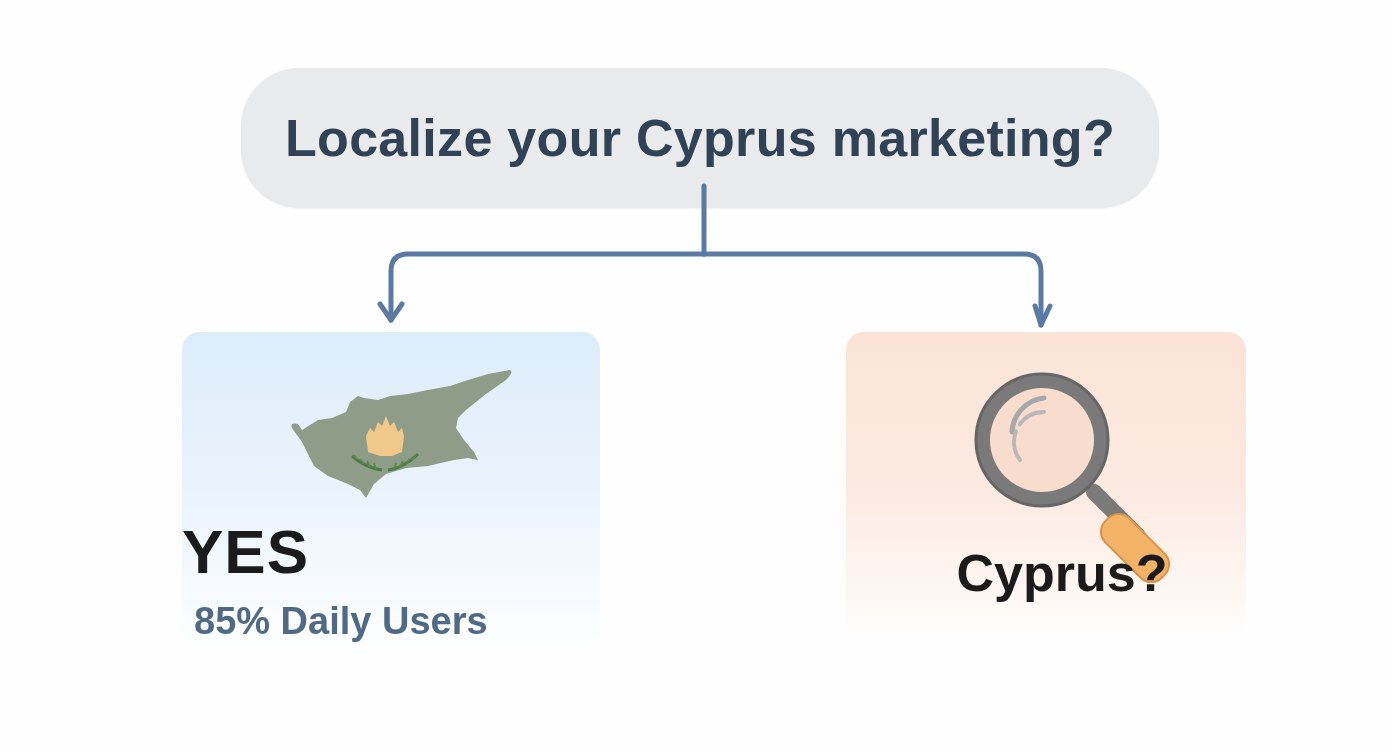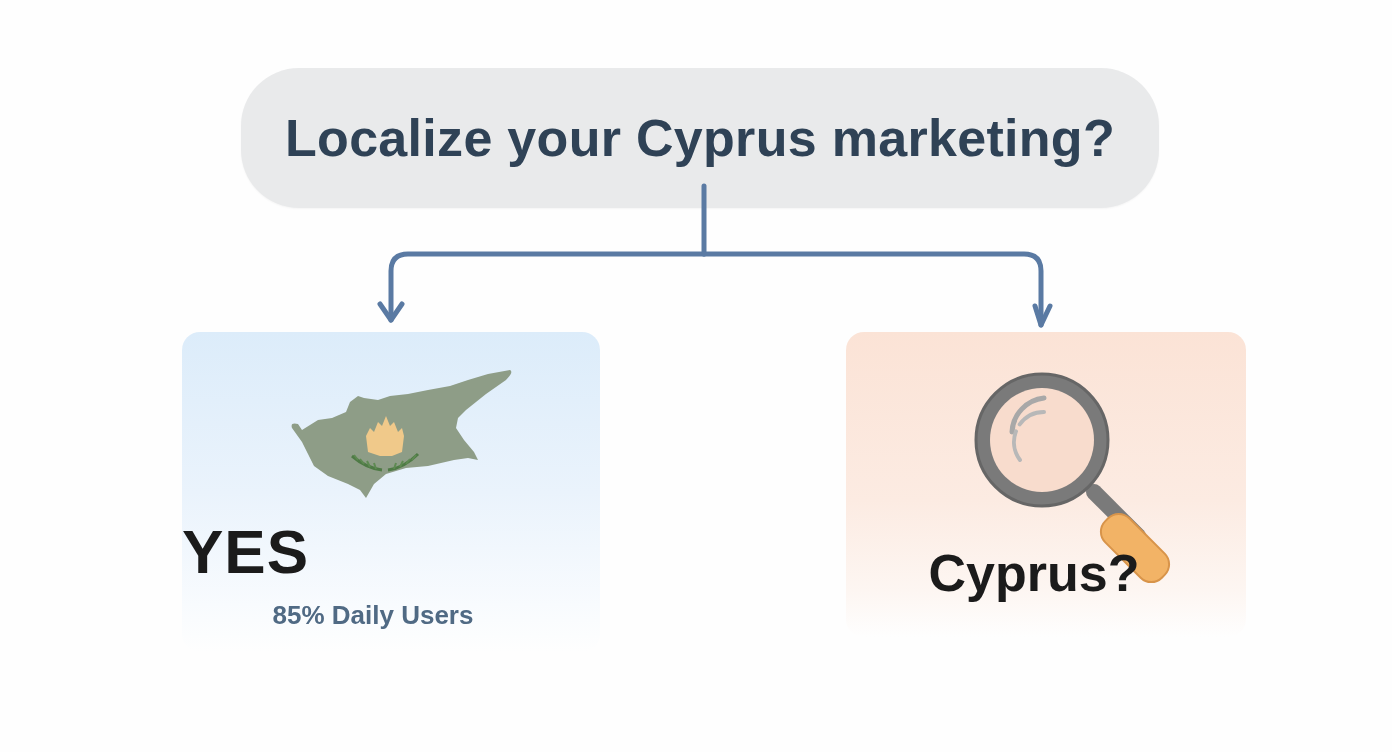--- a/index.html
+++ b/index.html
@@ -26,26 +26,26 @@
   .card-search {
     left:846px; top:332px; width:400px; height:305px;
     background:linear-gradient(180deg,#fbe3d6 0%, #fcebe2 55%, #fdf6f2 85%, rgba(255,255,255,0) 100%);
   }
   .txt { position:absolute; white-space:nowrap; }
   .yes-title {
     left:182px; width:418px; top:516px; 
     font-size:62px; font-weight:bold; color:#1b1b1b; letter-spacing:1px;
   }
   .yes-sub {
-    left:164px; width:418px; top:600px; text-align:center;
-    font-size:26px; font-weight:bold; color:#506a84;
+    left:194px; width:418px; top:600px; text-align:left;
+    font-size:38px; font-weight:bold; color:#506a84;
   }
   .search-title {
     left:846px; width:376px; top:543px; text-align:center;
-    font-size:52px; font-weight:bold; color:#1b1b1b;
+    font-size:52px; font-weight:bold; color:#1b1b1b;padding-left:28px;
   }
   .map-icon { position:absolute; left:288px; top:366px; }
   .mag-icon { position:absolute; left:970px; top:368px; }
 </style>
 </head>
 <body>
 
 <div class="question">
   <span>Localize your Cyprus marketing?</span>
 </div>

